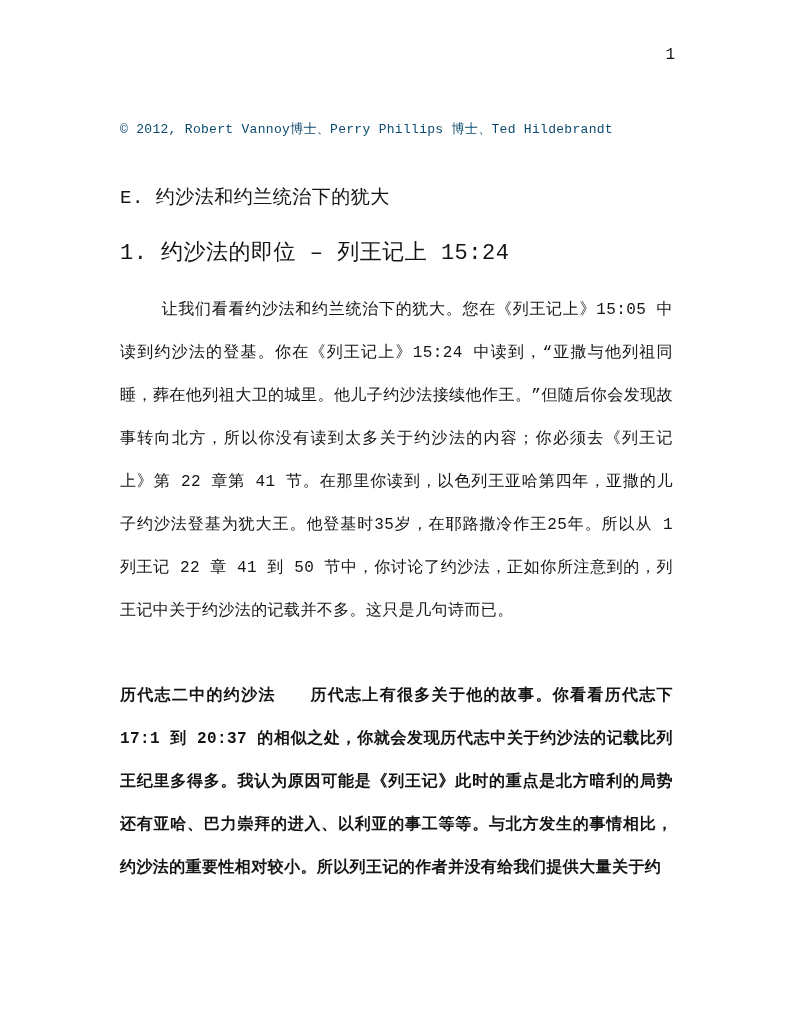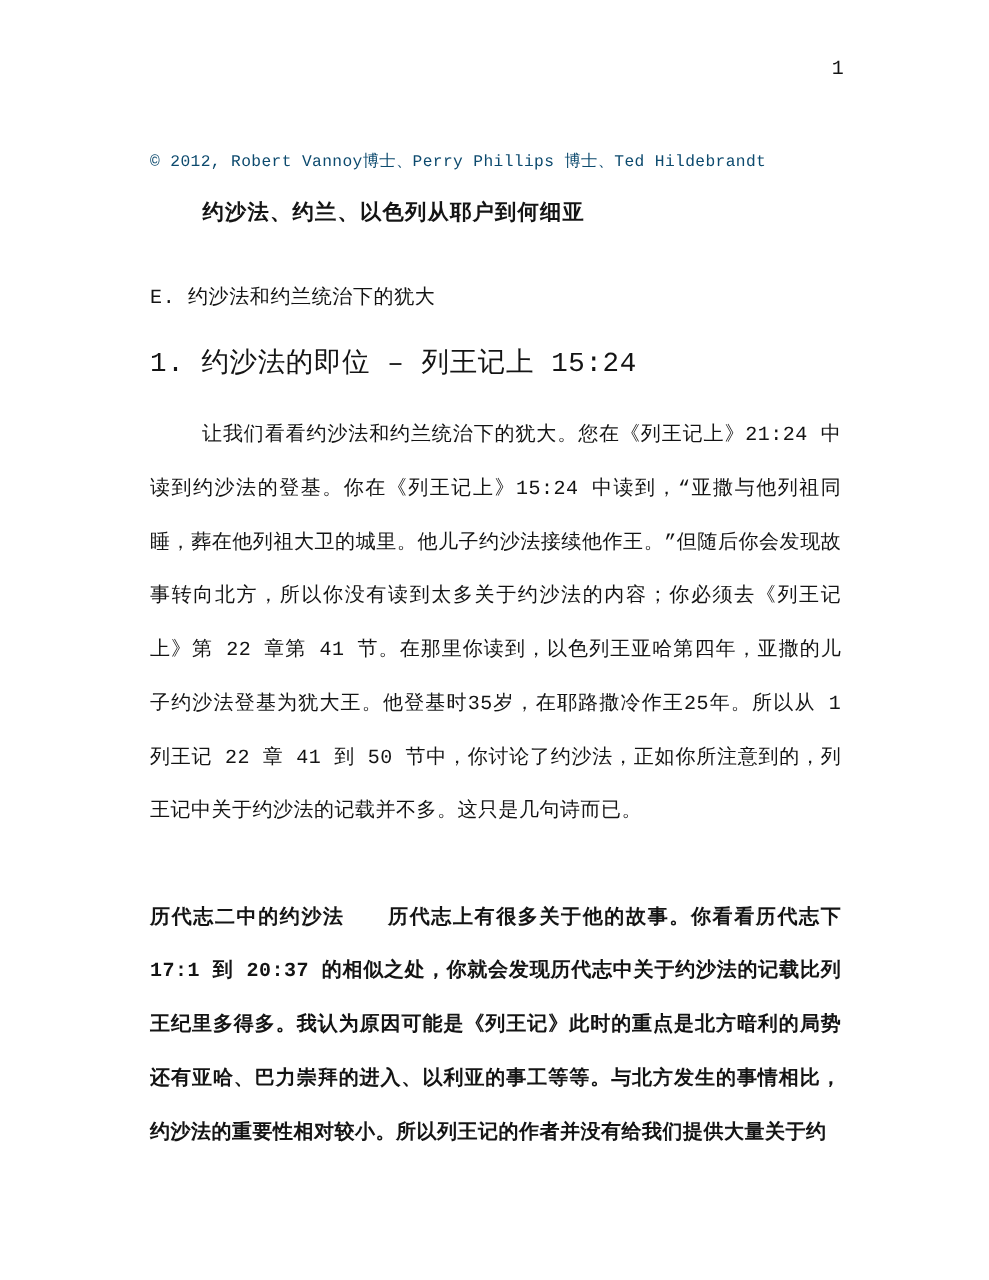--- a/index.html
+++ b/index.html
@@ -43,21 +43,21 @@
     letter-spacing: 0.3px;
     color: #0c4a6e;
   }
   .doc-subtitle {
     font-size: 17px;
     font-weight: bold;
     margin: 20px 0 0 42px;
     letter-spacing: 1px;
   }
   .section-heading {
-    font-size: 16px;
+    font-size: 19px;
     margin-top: 46px;
     letter-spacing: 0.5px;
   }
   .subsection-heading {
     font-size: 22px;
     margin-top: 27px;
     letter-spacing: 0.5px;
   }
   p.body-para {
     font-size: 16px;
@@ -80,25 +80,24 @@
 
 <div class="page">
 
   <div class="page-number">1</div>
 
   <div class="content">
 
 
     <div class="copyright">© 2012, Robert Vannoy博士、Perry Phillips 博士、Ted Hildebrandt</div>
 
-    <h2 class="doc-subtitle">约沙法、约兰、以色列从耶户到何细亚</h2>
 
     <div class="section-heading">E. 约沙法和约兰统治下的犹大</div>
 
     <div class="subsection-heading">1. 约沙法的即位 – 列王记上 15:24</div>
 
-    <p class="body-para first-indent">让我们看看约沙法和约兰统治下的犹大。您在《列王记上》21:24 中读到约沙法的登基。你在《列王记上》15:24 中读到，“亚撒与他列祖同睡，葬在他列祖大卫的城里。他儿子约沙法接续他作王。”但随后你会发现故事转向北方，所以你没有读到太多关于约沙法的内容；你必须去《列王记上》第 22 章第 41 节。在那里你读到，以色列王亚哈第四年，亚撒的儿子约沙法登基为犹大王。他登基时35岁，在耶路撒冷作王25年。所以从 1 列王记 22 章 41 到 50 节中，你讨论了约沙法，正如你所注意到的，列王记中关于约沙法的记载并不多。这只是几句诗而已。</p>
+    <p class="body-para first-indent">让我们看看约沙法和约兰统治下的犹大。您在《列王记上》15:05 中读到约沙法的登基。你在《列王记上》15:24 中读到，“亚撒与他列祖同睡，葬在他列祖大卫的城里。他儿子约沙法接续他作王。”但随后你会发现故事转向北方，所以你没有读到太多关于约沙法的内容；你必须去《列王记上》第 22 章第 41 节。在那里你读到，以色列王亚哈第四年，亚撒的儿子约沙法登基为犹大王。他登基时35岁，在耶路撒冷作王25年。所以从 1 列王记 22 章 41 到 50 节中，你讨论了约沙法，正如你所注意到的，列王记中关于约沙法的记载并不多。这只是几句诗而已。</p>
 
     <p class="body-para">历代志二中的约沙法　　历代志上有很多关于他的故事。你看看历代志下 17:1 到 20:37 的相似之处，你就会发现历代志中关于约沙法的记载比列王纪里多得多。我认为原因可能是《列王记》此时的重点是北方暗利的局势还有亚哈、巴力崇拜的进入、以利亚的事工等等。与北方发生的事情相比，约沙法的重要性相对较小。所以列王记的作者并没有给我们提供大量关于约</p>
 
   </div>
 
 </div>
 
 </body></html>

